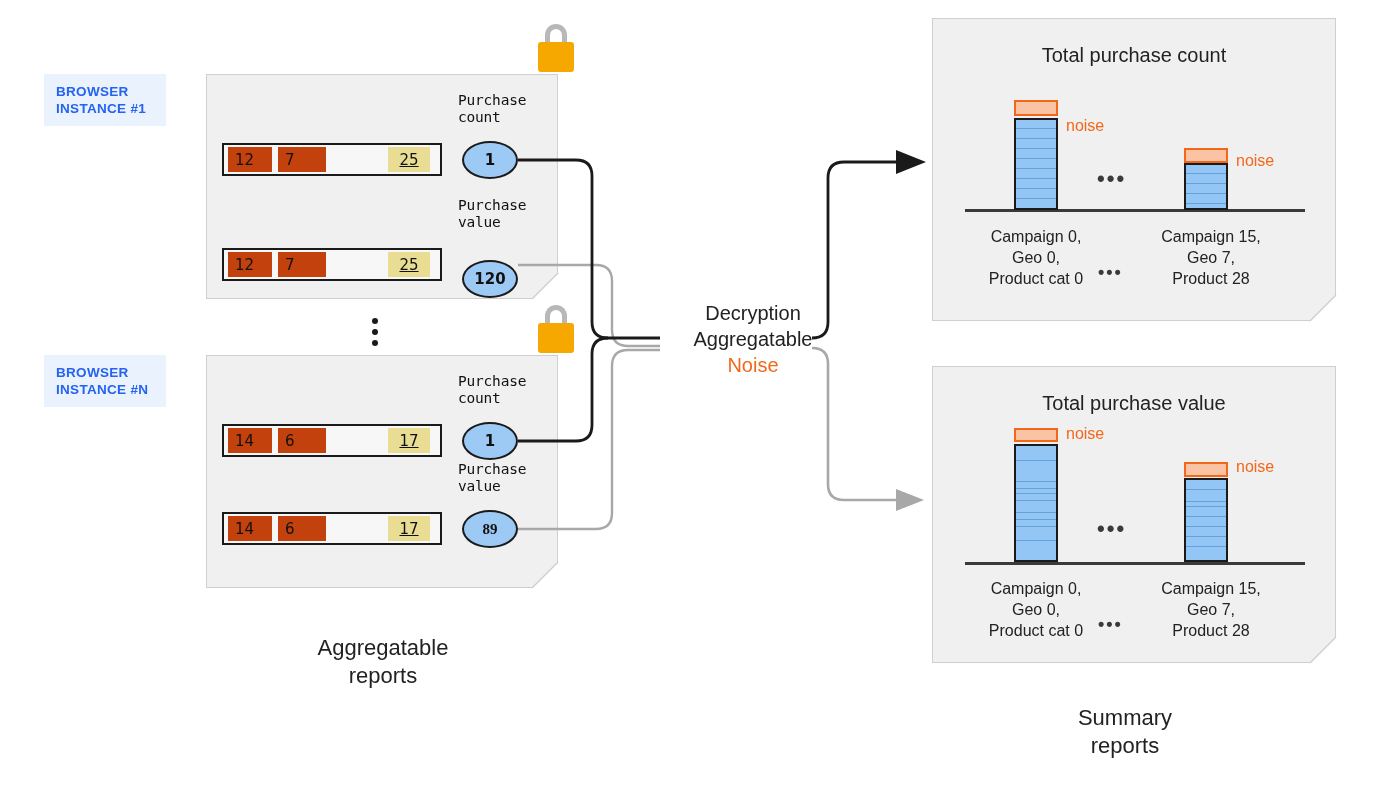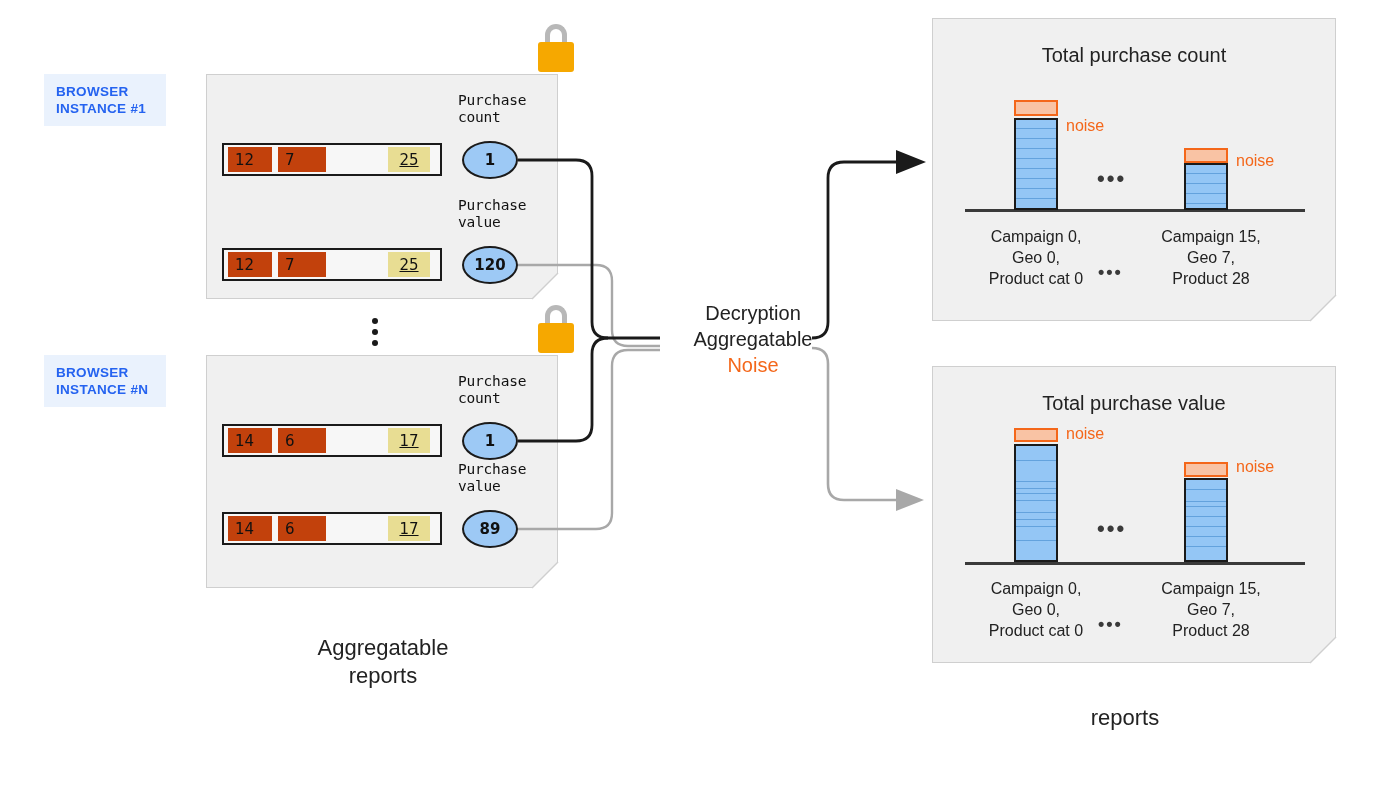--- a/index.html
+++ b/index.html
@@ -107,21 +107,21 @@
   <div class="cell green" style="width:48px;margin-left:6px;">7</div>
   <div class="cell blank" style="width:54px;"></div>
   <div class="cell yellow" style="width:42px;margin-left:8px;">
       <span>25</span>
     </div>
 </div>
 <div class="abs mlabel" style="left:458px;top:197px;width:100px;">
   <div>Purchase</div>
   <div>value</div>
 </div>
-<div class="abs bubble" style="left:462px;top:246px;width:56px;height:38px;">120</div>
+<div class="abs bubble" style="left:462px;top:260px;width:56px;height:38px;">120</div>
 
 <div class="abs vdots" style="left:372px;top:318px;">
   <i></i>
     <i></i>
     <i></i>
 </div>
 
 <div class="abs doc" style="left:206px;top:355px;width:352px;height:233px;"></div>
 <svg class="abs doc-fold" style="left:206px;top:355px;" width="354" height="235">
   <path d="M352 207 L326 233" stroke="#cfcfcf" stroke-width="1.4" fill="none"></path>
@@ -151,21 +151,21 @@
   <div class="cell green" style="width:48px;margin-left:6px;">6</div>
   <div class="cell blank" style="width:54px;"></div>
   <div class="cell yellow" style="width:42px;margin-left:8px;">
       <span>17</span>
     </div>
 </div>
 <div class="abs mlabel" style="left:458px;top:461px;width:100px;">
   <div>Purchase</div>
   <div>value</div>
 </div>
-<div class="abs bubble" style="left:462px;top:510px;width:56px;height:38px;">89</div>
+<div class="abs bubble" style="left:462px;top:510px;width:56px;height:38px;font-family:Liberation Serif, serif;">89</div>
 
 <svg class="abs" style="left:0;top:0;" width="1374" height="798">
 
   <g fill="none" stroke="#a8a8a8" stroke-width="2.4">
     <path d="M518 265 L596 265 Q612 265 612 281 L612 330 Q612 346 628 346 L660 346"></path>
     <path d="M518 529 L596 529 Q612 529 612 513 L612 366 Q612 350 628 350 L660 350"></path>
   </g>
   <g fill="none" stroke="#1a1a1a" stroke-width="2.8">
     <path d="M518 160 L576 160 Q592 160 592 176 L592 322 Q592 338 608 338 L660 338"></path>
     <path d="M518 441 L576 441 Q592 441 592 425 L592 354 Q592 338 608 338"></path>
@@ -289,14 +289,15 @@
   <div>Geo 7,</div>
   <div>Product 28</div>
 </div>
 
 <div class="abs caption" style="left:258px;top:634px;width:250px;">
   <div>Aggregatable</div>
   <div>reports</div>
 </div>
 
 <div class="abs caption" style="left:1000px;top:704px;width:250px;">
+  <div>Summary</div>
   <div>reports</div>
 </div>
 
 </body></html>

